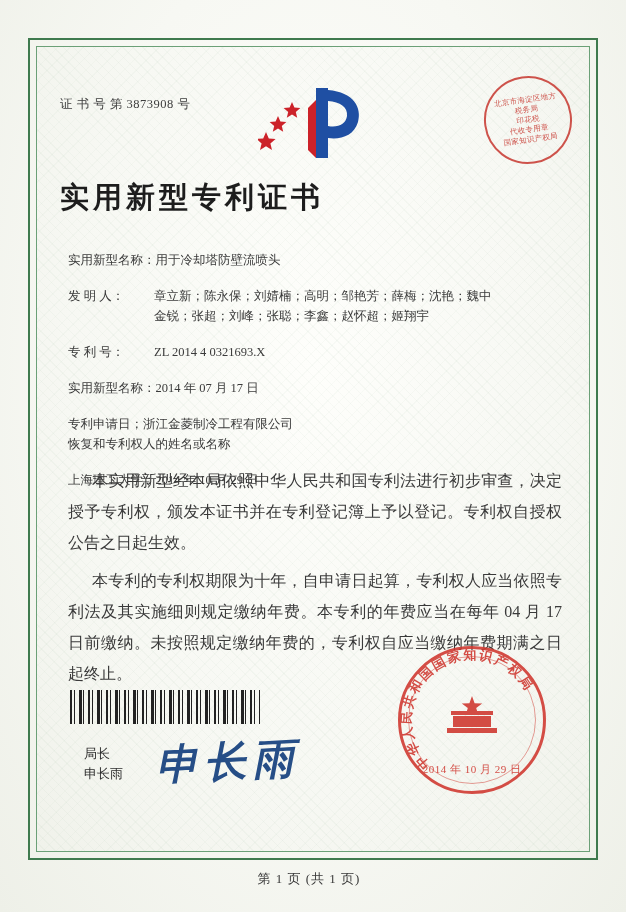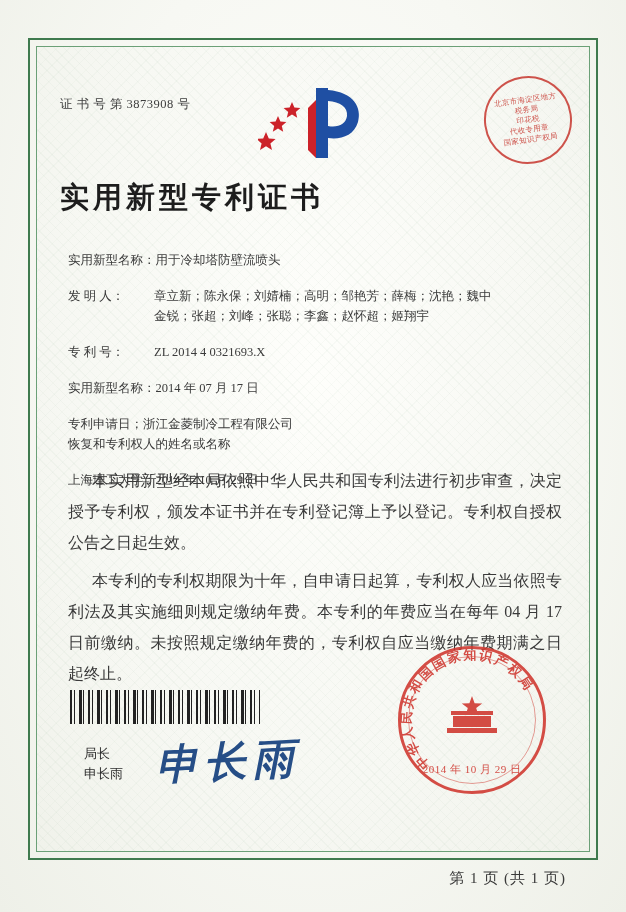--- a/index.html
+++ b/index.html
@@ -164,23 +164,23 @@
   }
   .seal .seal-text{
     position:absolute;inset:0;
   }
   .seal-date{
     position:absolute;left:50%;bottom:14px;transform:translateX(-50%);
     font-size:11px;letter-spacing:.5px;white-space:nowrap;
   }
 
   .footer{
-    position:absolute;left:0;right:0;bottom:-46px;
-    text-align:right;
-    font-size:15px;color:#3a3a3a;
+    position:absolute;left:0;right:8px;bottom:-46px;
+    text-align:center;
+    font-size:13px;color:#3a3a3a;
     letter-spacing:1px;
   }
 </style>
 </head>
 <body>
 
 <div class="page">
 
   <div class="frame-outer"></div>
   <div class="frame-inner"></div>

